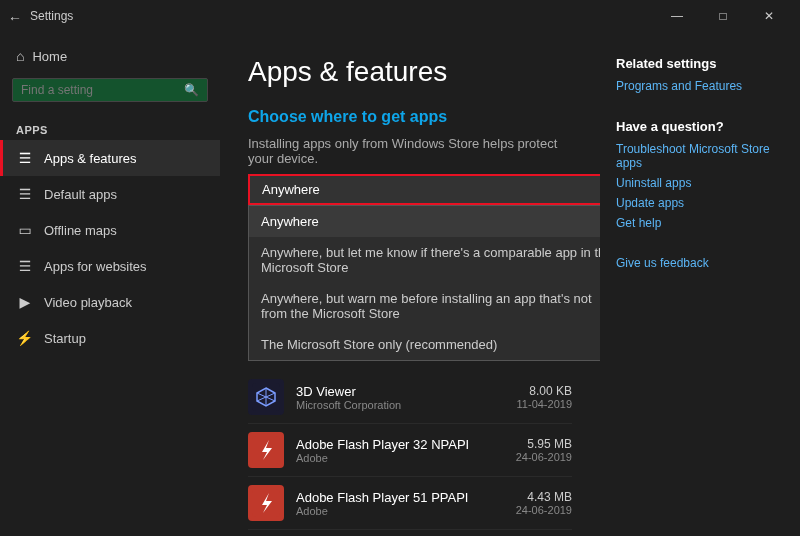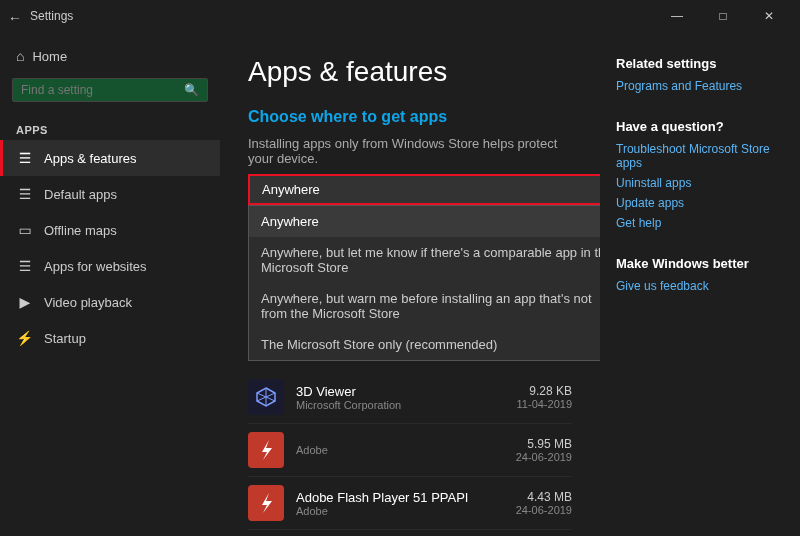--- a/index.html
+++ b/index.html
@@ -364,33 +364,34 @@
             <line x1="14" y1="5" x2="14" y2="23" stroke="#7b9cff" stroke-width="1"></line>
             <line x1="5" y1="10" x2="23" y2="18" stroke="#7b9cff" stroke-width="1"></line>
             <line x1="23" y1="10" x2="5" y2="18" stroke="#7b9cff" stroke-width="1"></line>
           </svg>
         </div>
         <div class="app-info">
           <div class="app-name">3D Viewer</div>
           <div class="app-publisher">Microsoft Corporation</div>
         </div>
         <div class="app-meta">
-          <div class="app-size">9.28 KB</div>
+          <div class="app-size">8.00 KB</div>
           <div class="app-date">11-04-2019</div>
         </div>
       </div>
 
       <div class="app-item">
         <div class="app-icon icon-flash">
           <svg width="28" height="28" viewBox="0 0 28 28">
             <rect width="28" height="28" rx="4" fill="#c0392b"></rect>
             <polygon points="17,4 10,16 15,16 11,24 20,12 14,12" fill="white"></polygon>
           </svg>
         </div>
         <div class="app-info">
+          <div class="app-name">Adobe Flash Player 32 NPAPI</div>
           <div class="app-publisher">Adobe</div>
         </div>
         <div class="app-meta">
           <div class="app-size">5.95 MB</div>
           <div class="app-date">24-06-2019</div>
         </div>
       </div>
 
       <div class="app-item">
         <div class="app-icon icon-flash">
@@ -425,17 +426,16 @@
     <div class="right-separator"></div>
 
     <div class="right-section-title">Have a question?</div>
     <a class="right-link">Troubleshoot Microsoft Store apps</a>
     <a class="right-link">Uninstall apps</a>
     <a class="right-link">Update apps</a>
     <a class="right-link">Get help</a>
 
     <div class="right-separator"></div>
 
-    <div class="right-section-title">Make Windows better</div>
     <a class="right-link">Give us feedback</a>
   </div>
 
 </div>
 
 </body></html>

